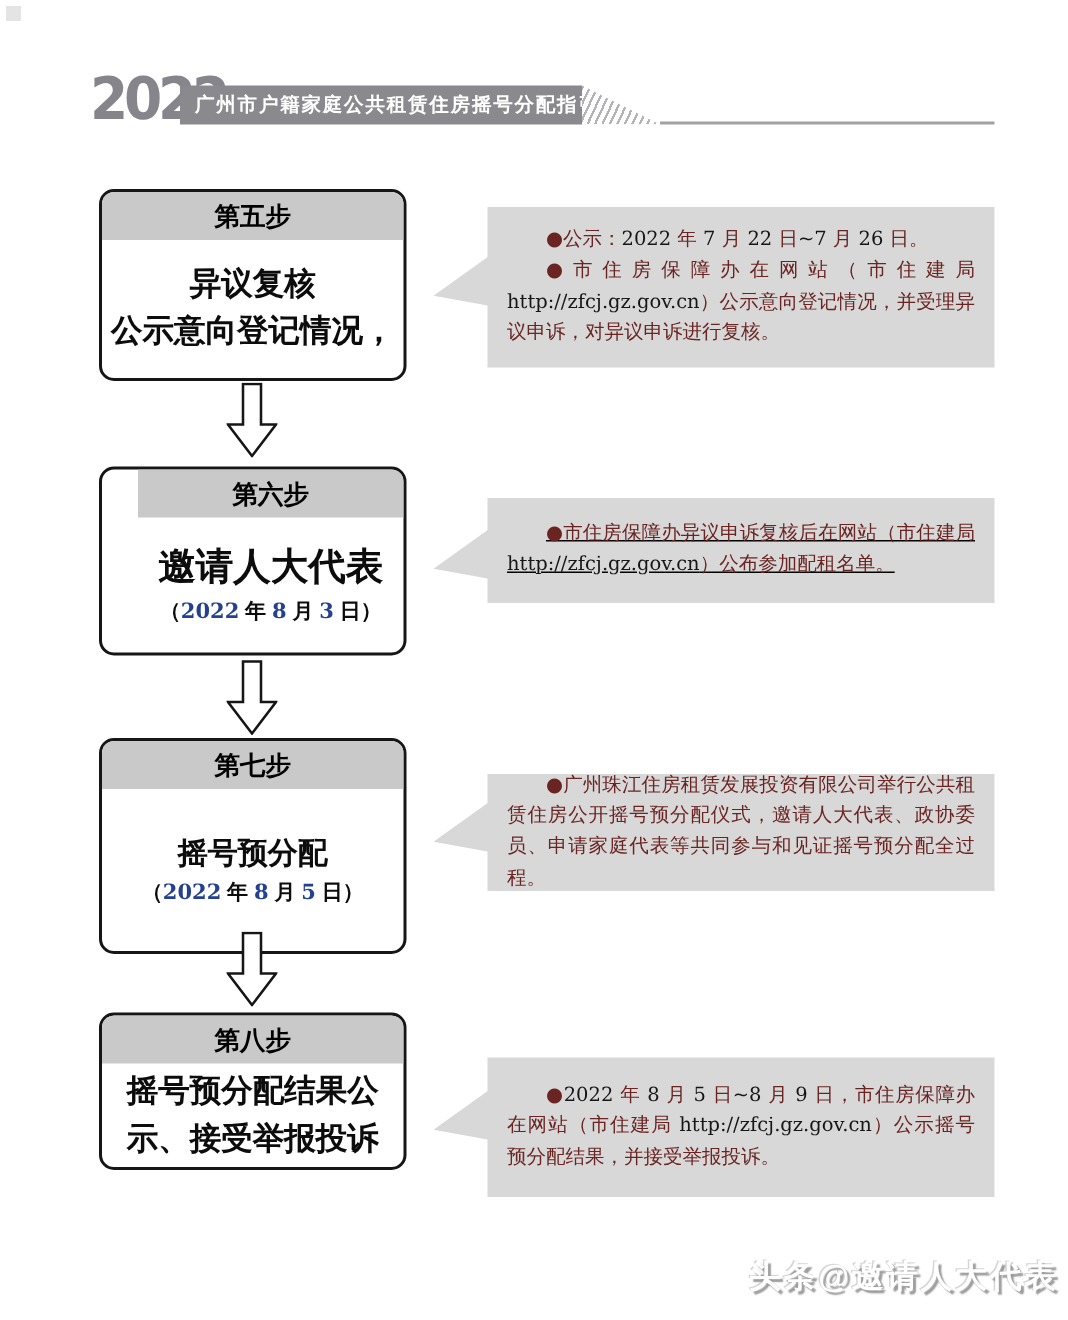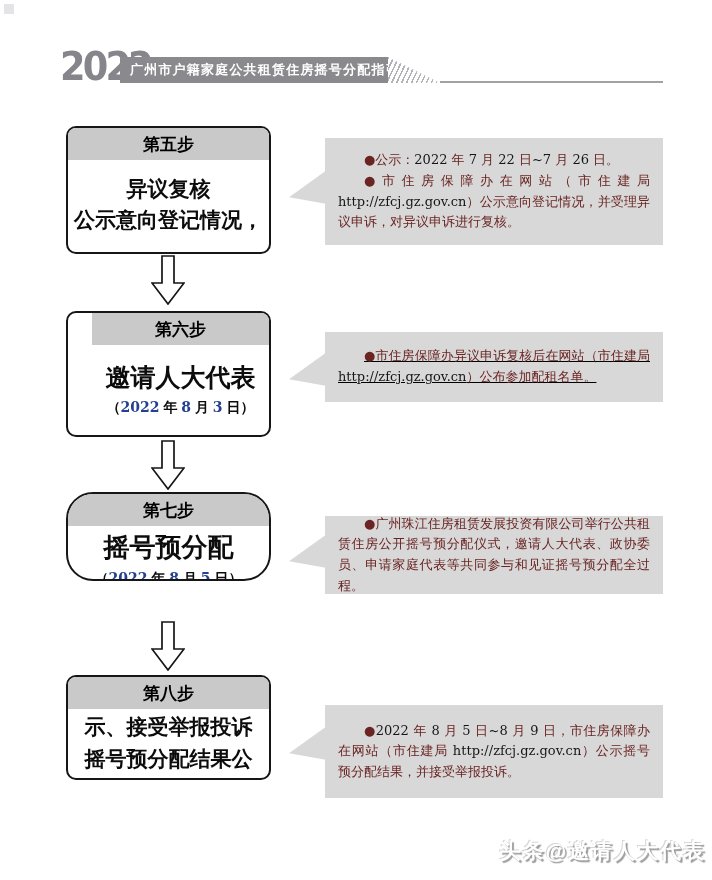--- a/index.html
+++ b/index.html
@@ -22,21 +22,21 @@
   
   .flow-box{position:absolute;left:66px;width:205px;border:2px solid #161616;border-radius:10px;
             background:#fff;box-sizing:border-box;display:flex;flex-direction:column;overflow:hidden;}
   .flow-box-header{height:32px;flex:0 0 32px;background:#c9c9c9;display:flex;align-items:center;
                    justify-content:center;font-size:17px;font-weight:bold;color:#000;}
   .flow-box-body{flex:1;display:flex;flex-direction:column;align-items:center;justify-content:center;
                  padding:2px 4px 6px;}
   .box-title{font-family:"DejaVu Serif","Liberation Serif",serif;font-weight:bold;color:#0c0c0c;
              font-size:21px;line-height:1.5;text-align:center;white-space:nowrap;}
   .box-title.big{font-size:25px;}
-  .box-title.bigger{font-size:26px;}
+  .box-title.bigger{font-size:20px;}
   .box-date{font-family:"Liberation Sans",sans-serif;font-weight:bold;color:#0c0c0c;
             font-size:14px;margin-top:3px;white-space:nowrap;}
   .box-date .ascii{font-family:"DejaVu Serif","Liberation Serif",serif;color:#24408f;}
 
   
   .down-arrow{position:absolute;left:151px;width:34px;height:50px;}
 
   
   .callout{position:absolute;left:325px;width:338px;background:#d8d8d8;box-sizing:border-box;
            padding:2px 13px;display:flex;flex-direction:column;justify-content:center;}
@@ -91,41 +91,41 @@
   </div>
   <div class="callout-pointer" style="top:352px;"></div>
   <div class="callout" style="top:332px;height:70px;text-decoration:underline;">
     <p class="wrap-ascii">●市住房保障办异议申诉复核后在网站（市住建局 <span class="ascii">http://zfcj.gz.gov.cn</span>）公布参加配租名单。</p>
   </div>
 
   <svg class="down-arrow" style="top:440px;" viewBox="0 0 34 50">
     <path d="M11 1 H23 V28 H33 L17 49 L1 28 H11 Z" fill="#ffffff" stroke="#161616" stroke-width="1.7"></path>
   </svg>
 
-  <div class="flow-box" style="top:492px;height:89px;border-radius:27px;">
+  <div class="flow-box" style="top:492px;height:144px;">
     <div class="flow-box-header">第七步</div>
     <div class="flow-box-body">
       <div class="box-title bigger">摇号预分配</div>
       <div class="box-date wrap-ascii">（<span class="ascii">2022</span> 年 <span class="ascii">8</span> 月 <span class="ascii">5</span> 日）</div>
     </div>
   </div>
   <div class="callout-pointer" style="top:534px;"></div>
   <div class="callout" style="top:516px;height:78px;">
     <p class="wrap-ascii">●广州珠江住房租赁发展投资有限公司举行公共租赁住房公开摇号预分配仪式，邀请人大代表、政协委员、申请家庭代表等共同参与和见证摇号预分配全过程。</p>
   </div>
 
   <svg class="down-arrow" style="top:621px;" viewBox="0 0 34 50">
     <path d="M11 1 H23 V28 H33 L17 49 L1 28 H11 Z" fill="#ffffff" stroke="#161616" stroke-width="1.7"></path>
   </svg>
 
   <div class="flow-box" style="top:675px;height:105px;">
     <div class="flow-box-header">第八步</div>
     <div class="flow-box-body">
+      <div class="box-title">摇号预分配结果公</div>
       <div class="box-title">示、接受举报投诉</div>
-      <div class="box-title">摇号预分配结果公</div>
       <div class="box-date wrap-ascii">（<span class="ascii">2022</span> 年 <span class="ascii">8</span> 月 <span class="ascii">5</span> 日<span class="ascii">~8</span> 月 <span class="ascii">9</span> 日）</div>
     </div>
   </div>
   <div class="callout-pointer" style="top:726px;"></div>
   <div class="callout" style="top:705px;height:93px;">
     <p class="wrap-ascii">●<span class="ascii">2022</span> 年 <span class="ascii">8</span> 月 <span class="ascii">5</span> 日<span class="ascii">~8</span> 月 <span class="ascii">9</span> 日，市住房保障办在网站（市住建局 <span class="ascii">http://zfcj.gz.gov.cn</span>）公示摇号预分配结果，并接受举报投诉。</p>
   </div>
 
   <div class="watermark">头条@邀请人大代表</div>
 

